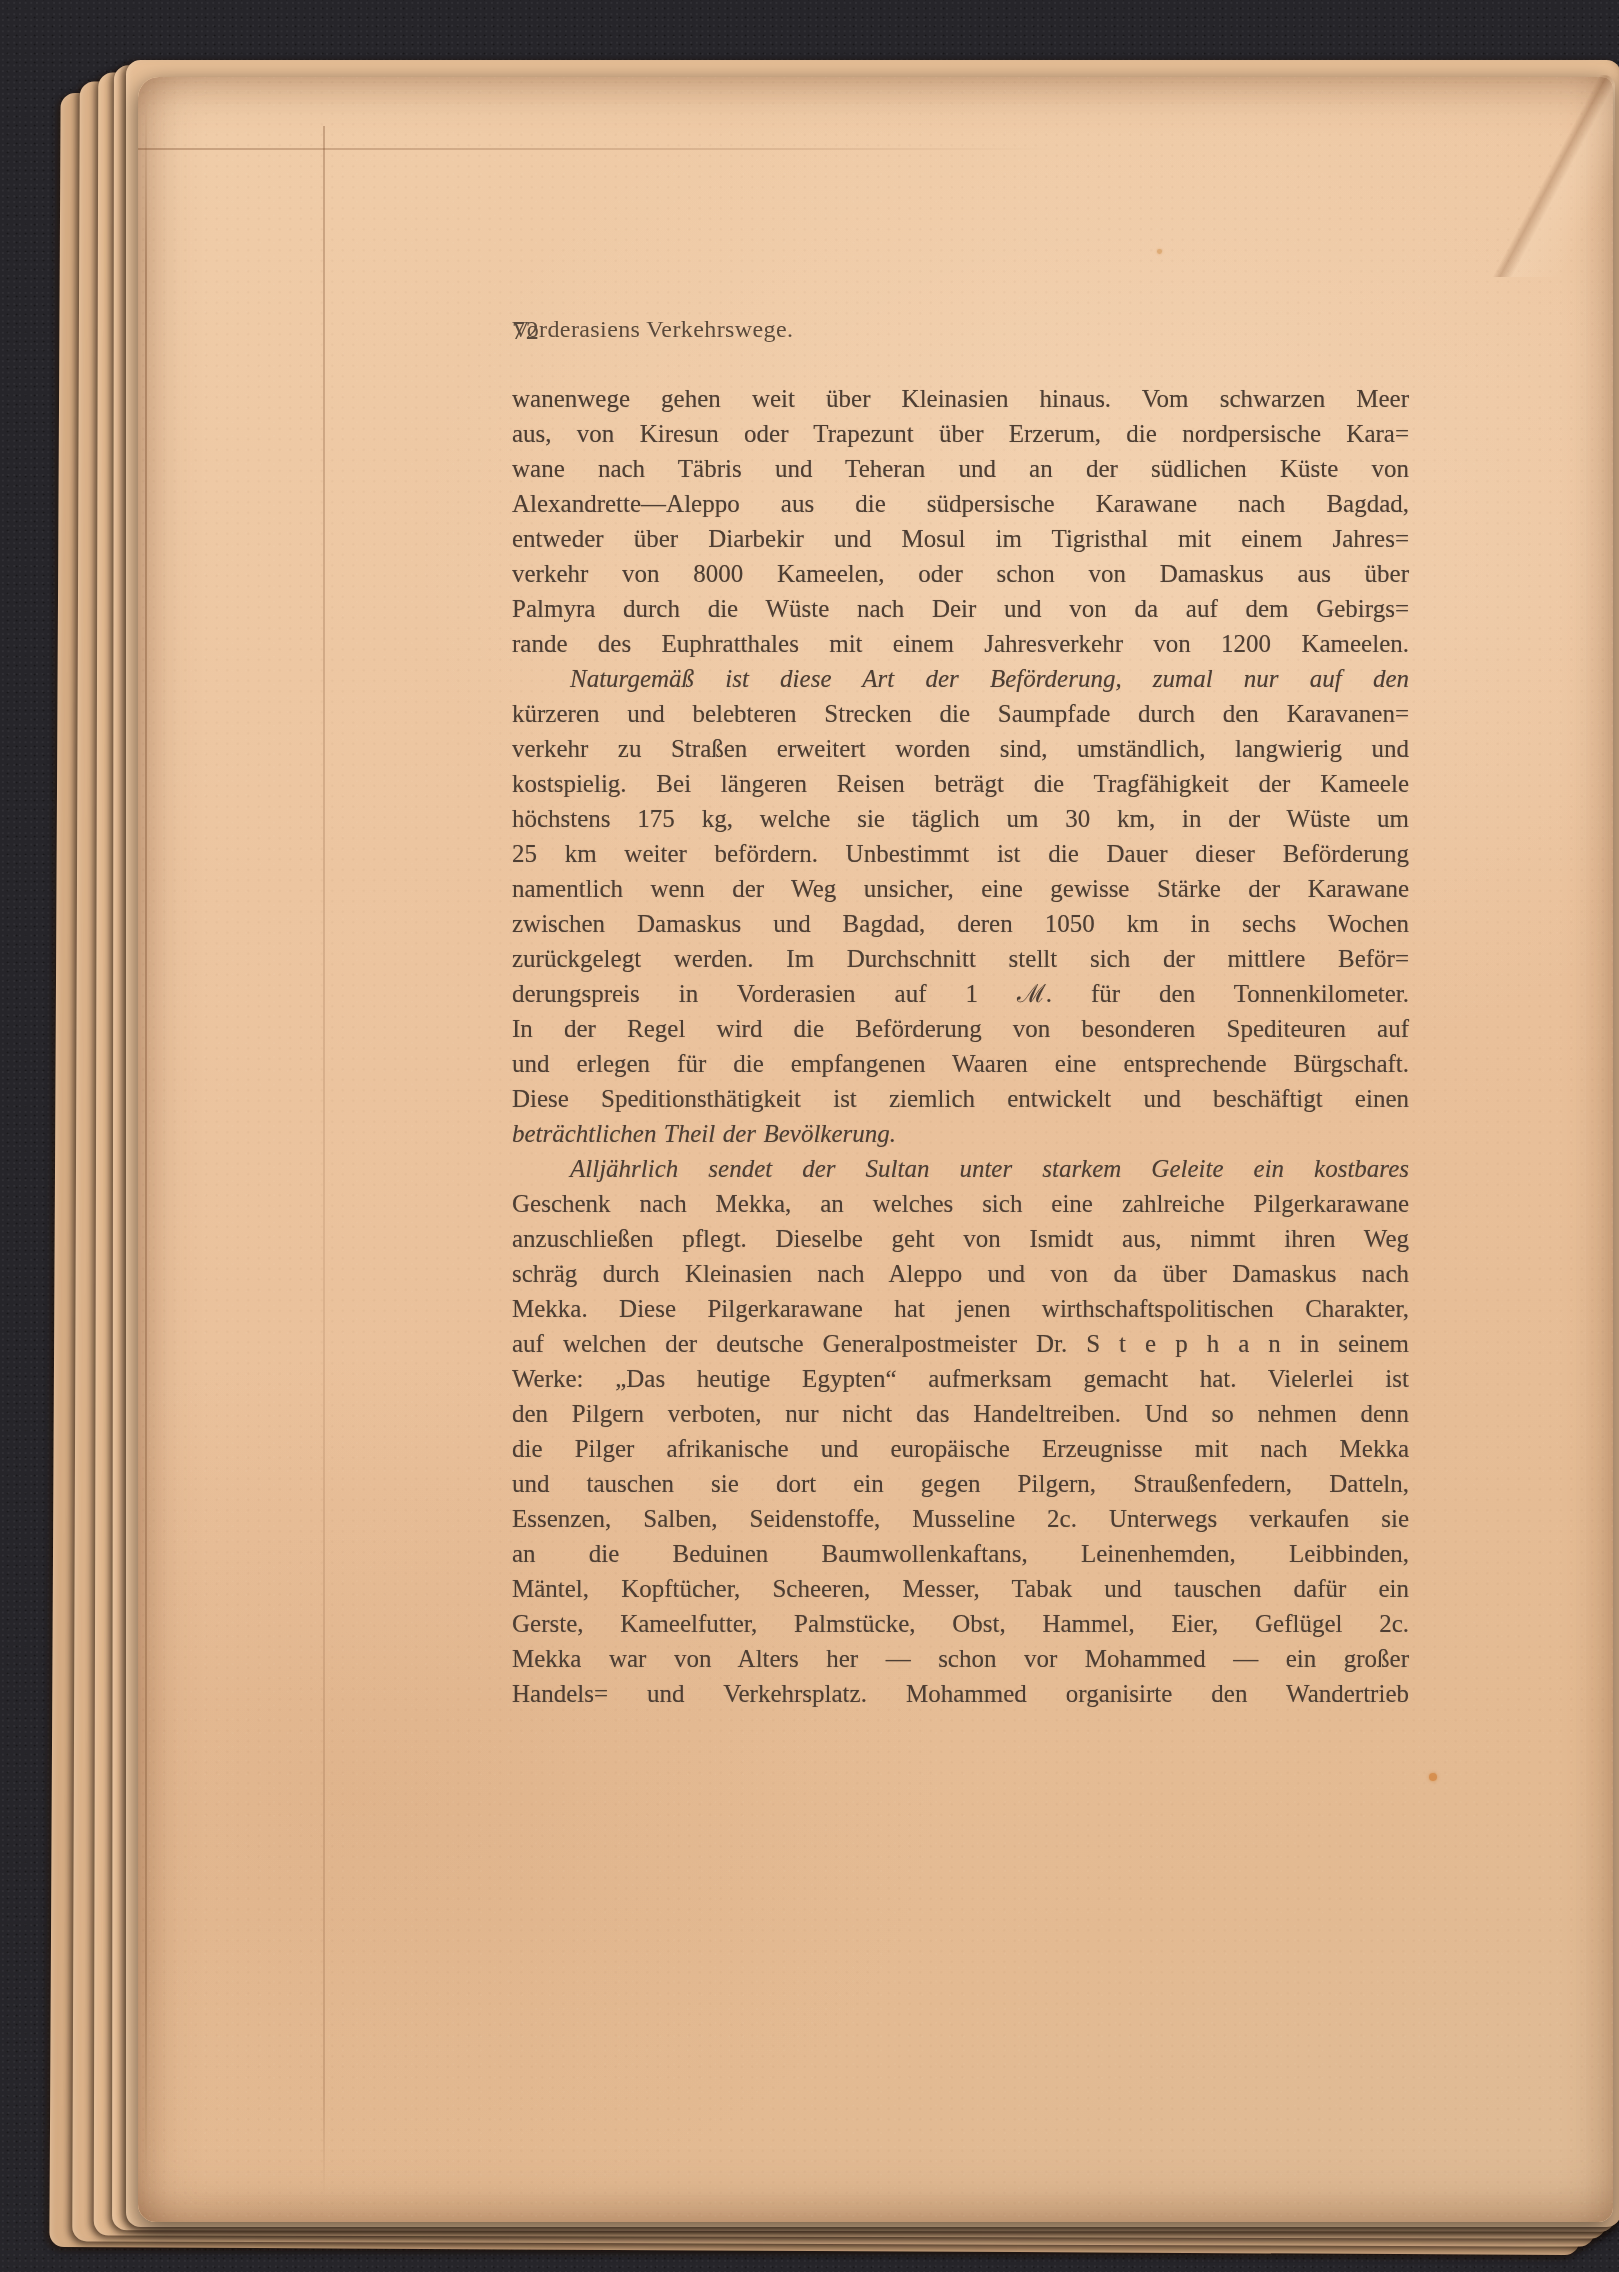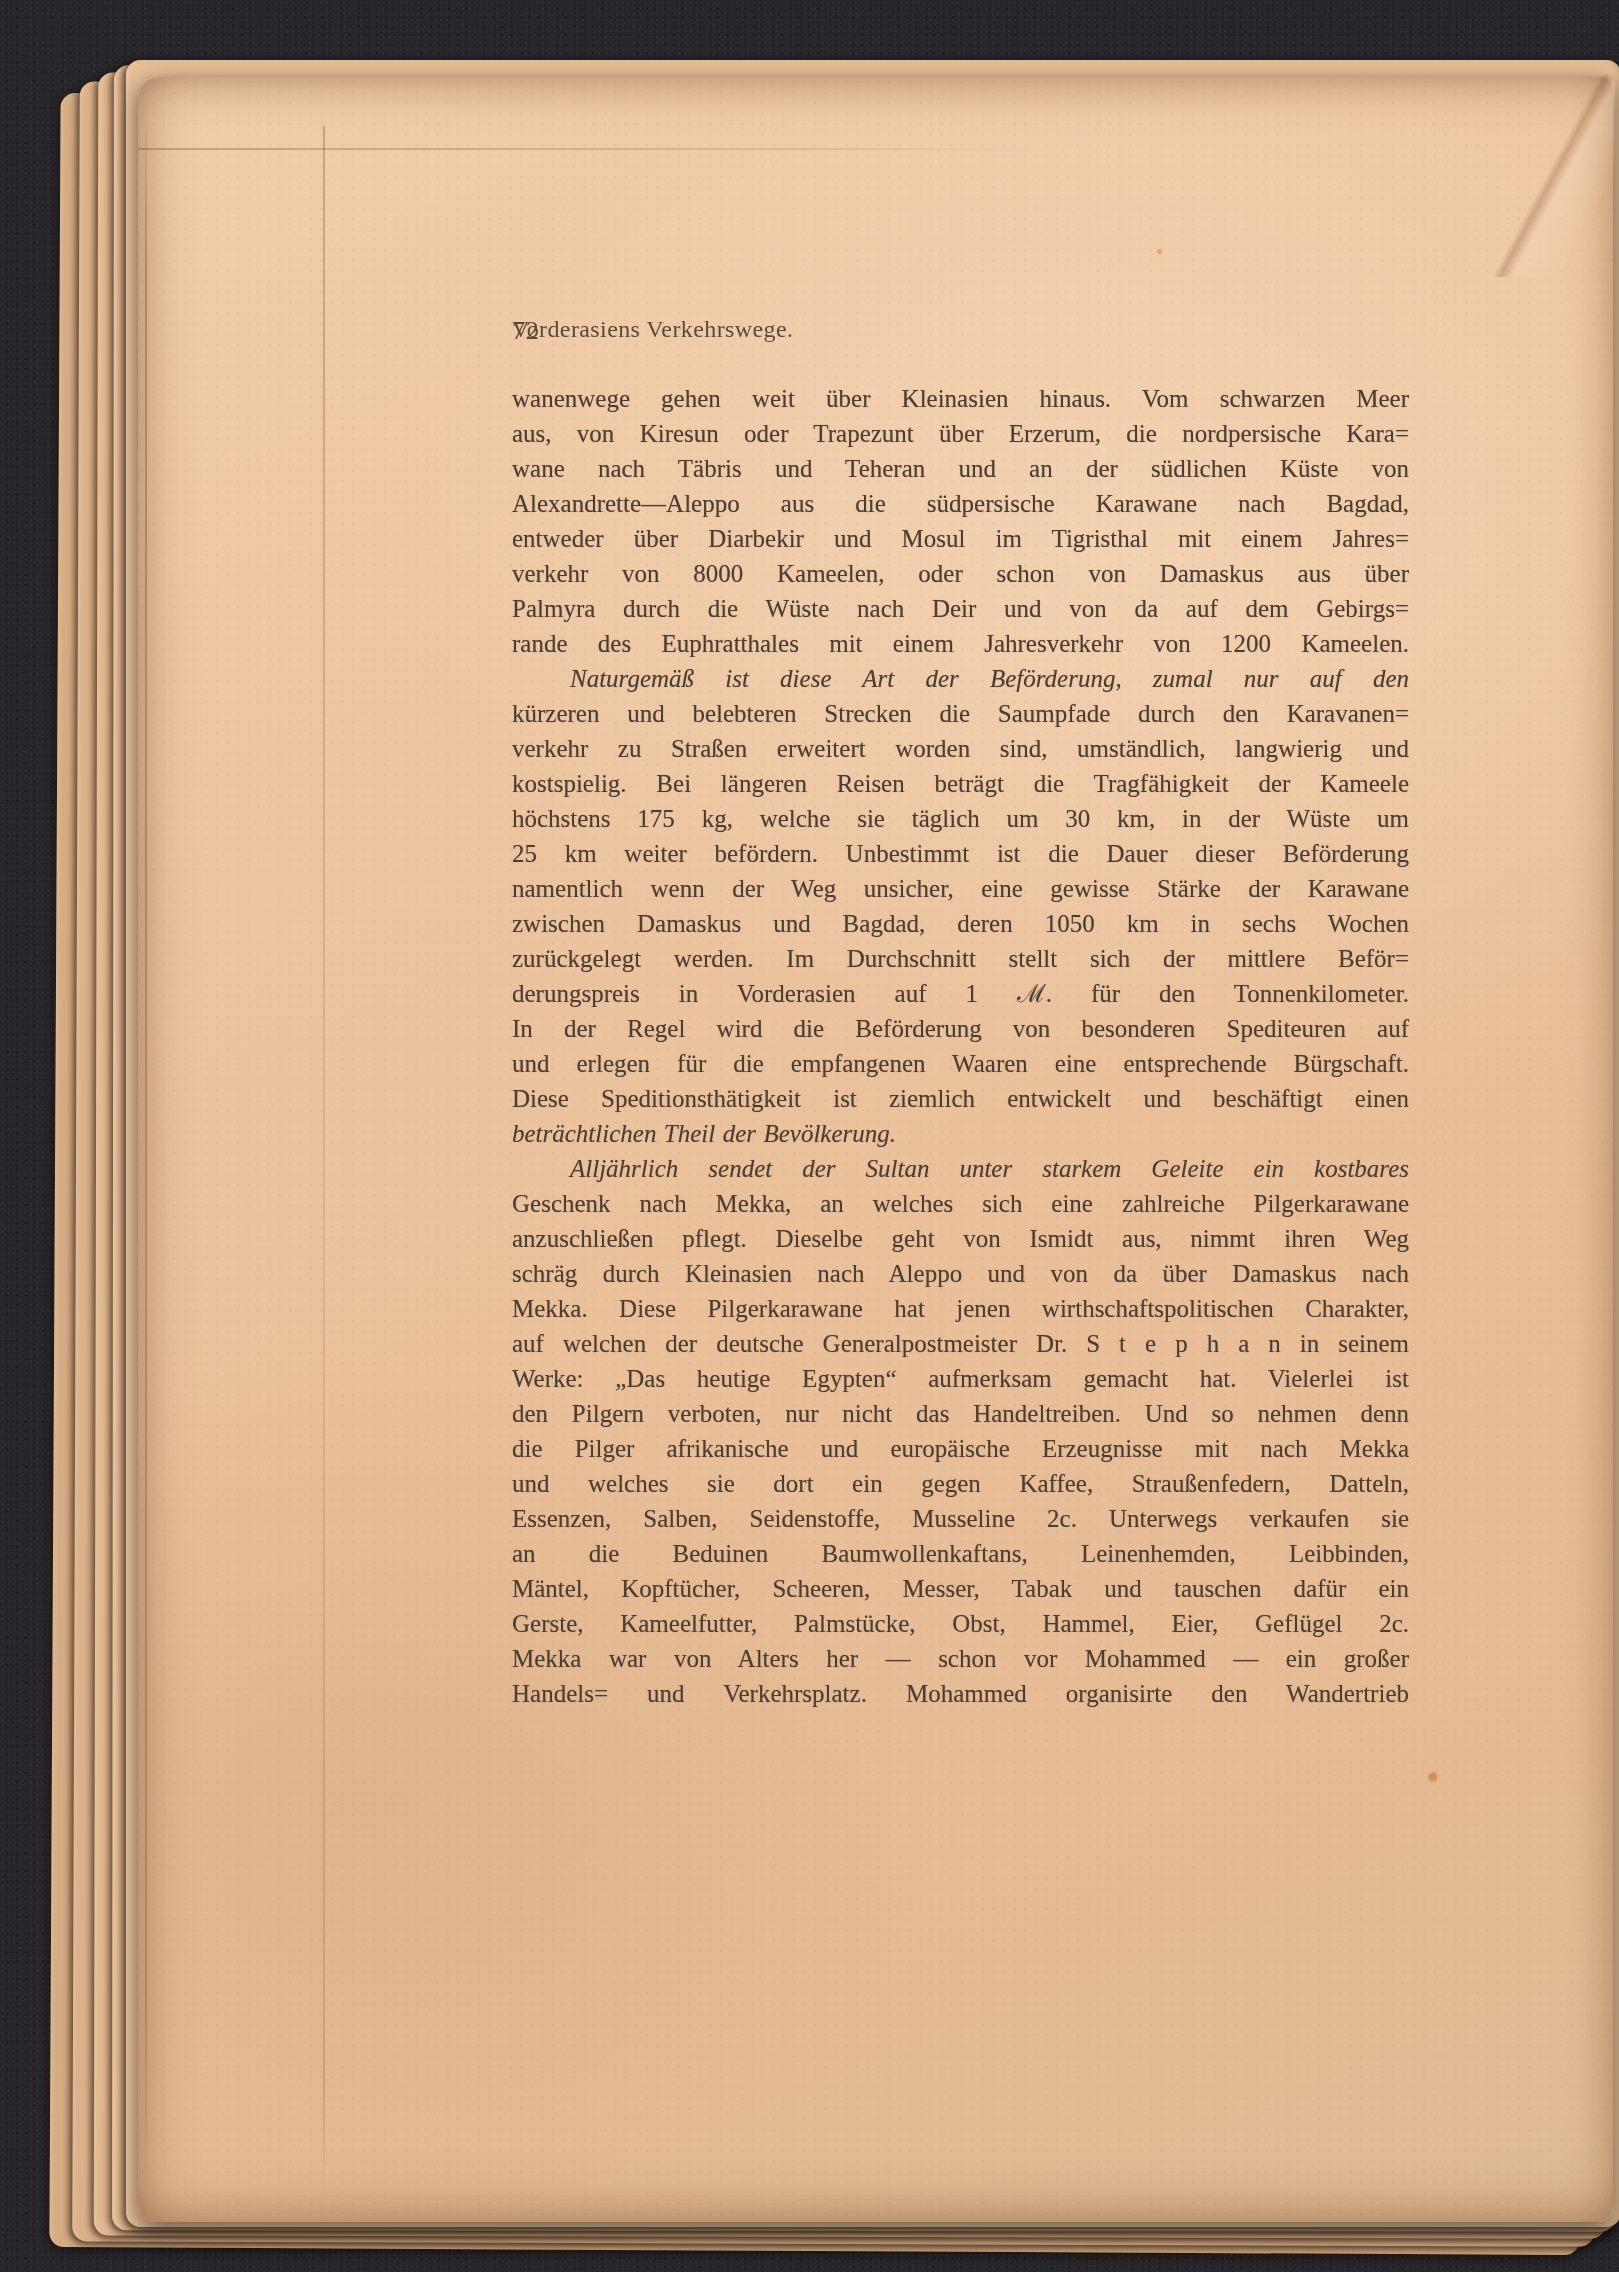--- a/index.html
+++ b/index.html
@@ -131,21 +131,21 @@
       <div>
         <div class="tline indent">Alljährlich sendet der Sultan unter starkem Geleite ein kostbares</div>
         <div class="tline">Geschenk nach Mekka, an welches sich eine zahlreiche Pilgerkarawane</div>
         <div class="tline">anzuschließen pflegt.  Dieselbe geht von Ismidt aus, nimmt ihren Weg</div>
         <div class="tline">schräg durch Kleinasien nach Aleppo und von da über Damaskus nach</div>
         <div class="tline">Mekka.  Diese Pilgerkarawane hat jenen wirthschaftspolitischen Charakter,</div>
         <div class="tline">auf welchen der deutsche Generalpostmeister Dr. S t e p h a n in seinem</div>
         <div class="tline">Werke: „Das heutige Egypten“ aufmerksam gemacht hat.  Vielerlei ist</div>
         <div class="tline">den Pilgern verboten, nur nicht das Handeltreiben.  Und so nehmen denn</div>
         <div class="tline">die Pilger afrikanische und europäische Erzeugnisse mit nach Mekka</div>
-        <div class="tline">und welches sie dort ein gegen Kaffee, Straußenfedern, Datteln,</div>
+        <div class="tline">und tauschen sie dort ein gegen Pilgern, Straußenfedern, Datteln,</div>
         <div class="tline">Essenzen, Salben, Seidenstoffe, Musseline 2c.  Unterwegs verkaufen sie</div>
         <div class="tline">an die Beduinen Baumwollenkaftans, Leinenhemden, Leibbinden,</div>
         <div class="tline">Mäntel, Kopftücher, Scheeren, Messer, Tabak und tauschen dafür ein</div>
         <div class="tline">Gerste, Kameelfutter, Palmstücke, Obst, Hammel, Eier, Geflügel 2c.</div>
         <div class="tline">Mekka war von Alters her — schon vor Mohammed — ein großer</div>
         <div class="tline">Handels= und Verkehrsplatz.  Mohammed organisirte den Wandertrieb</div>
       </div>
     </div>
 </div>
 

